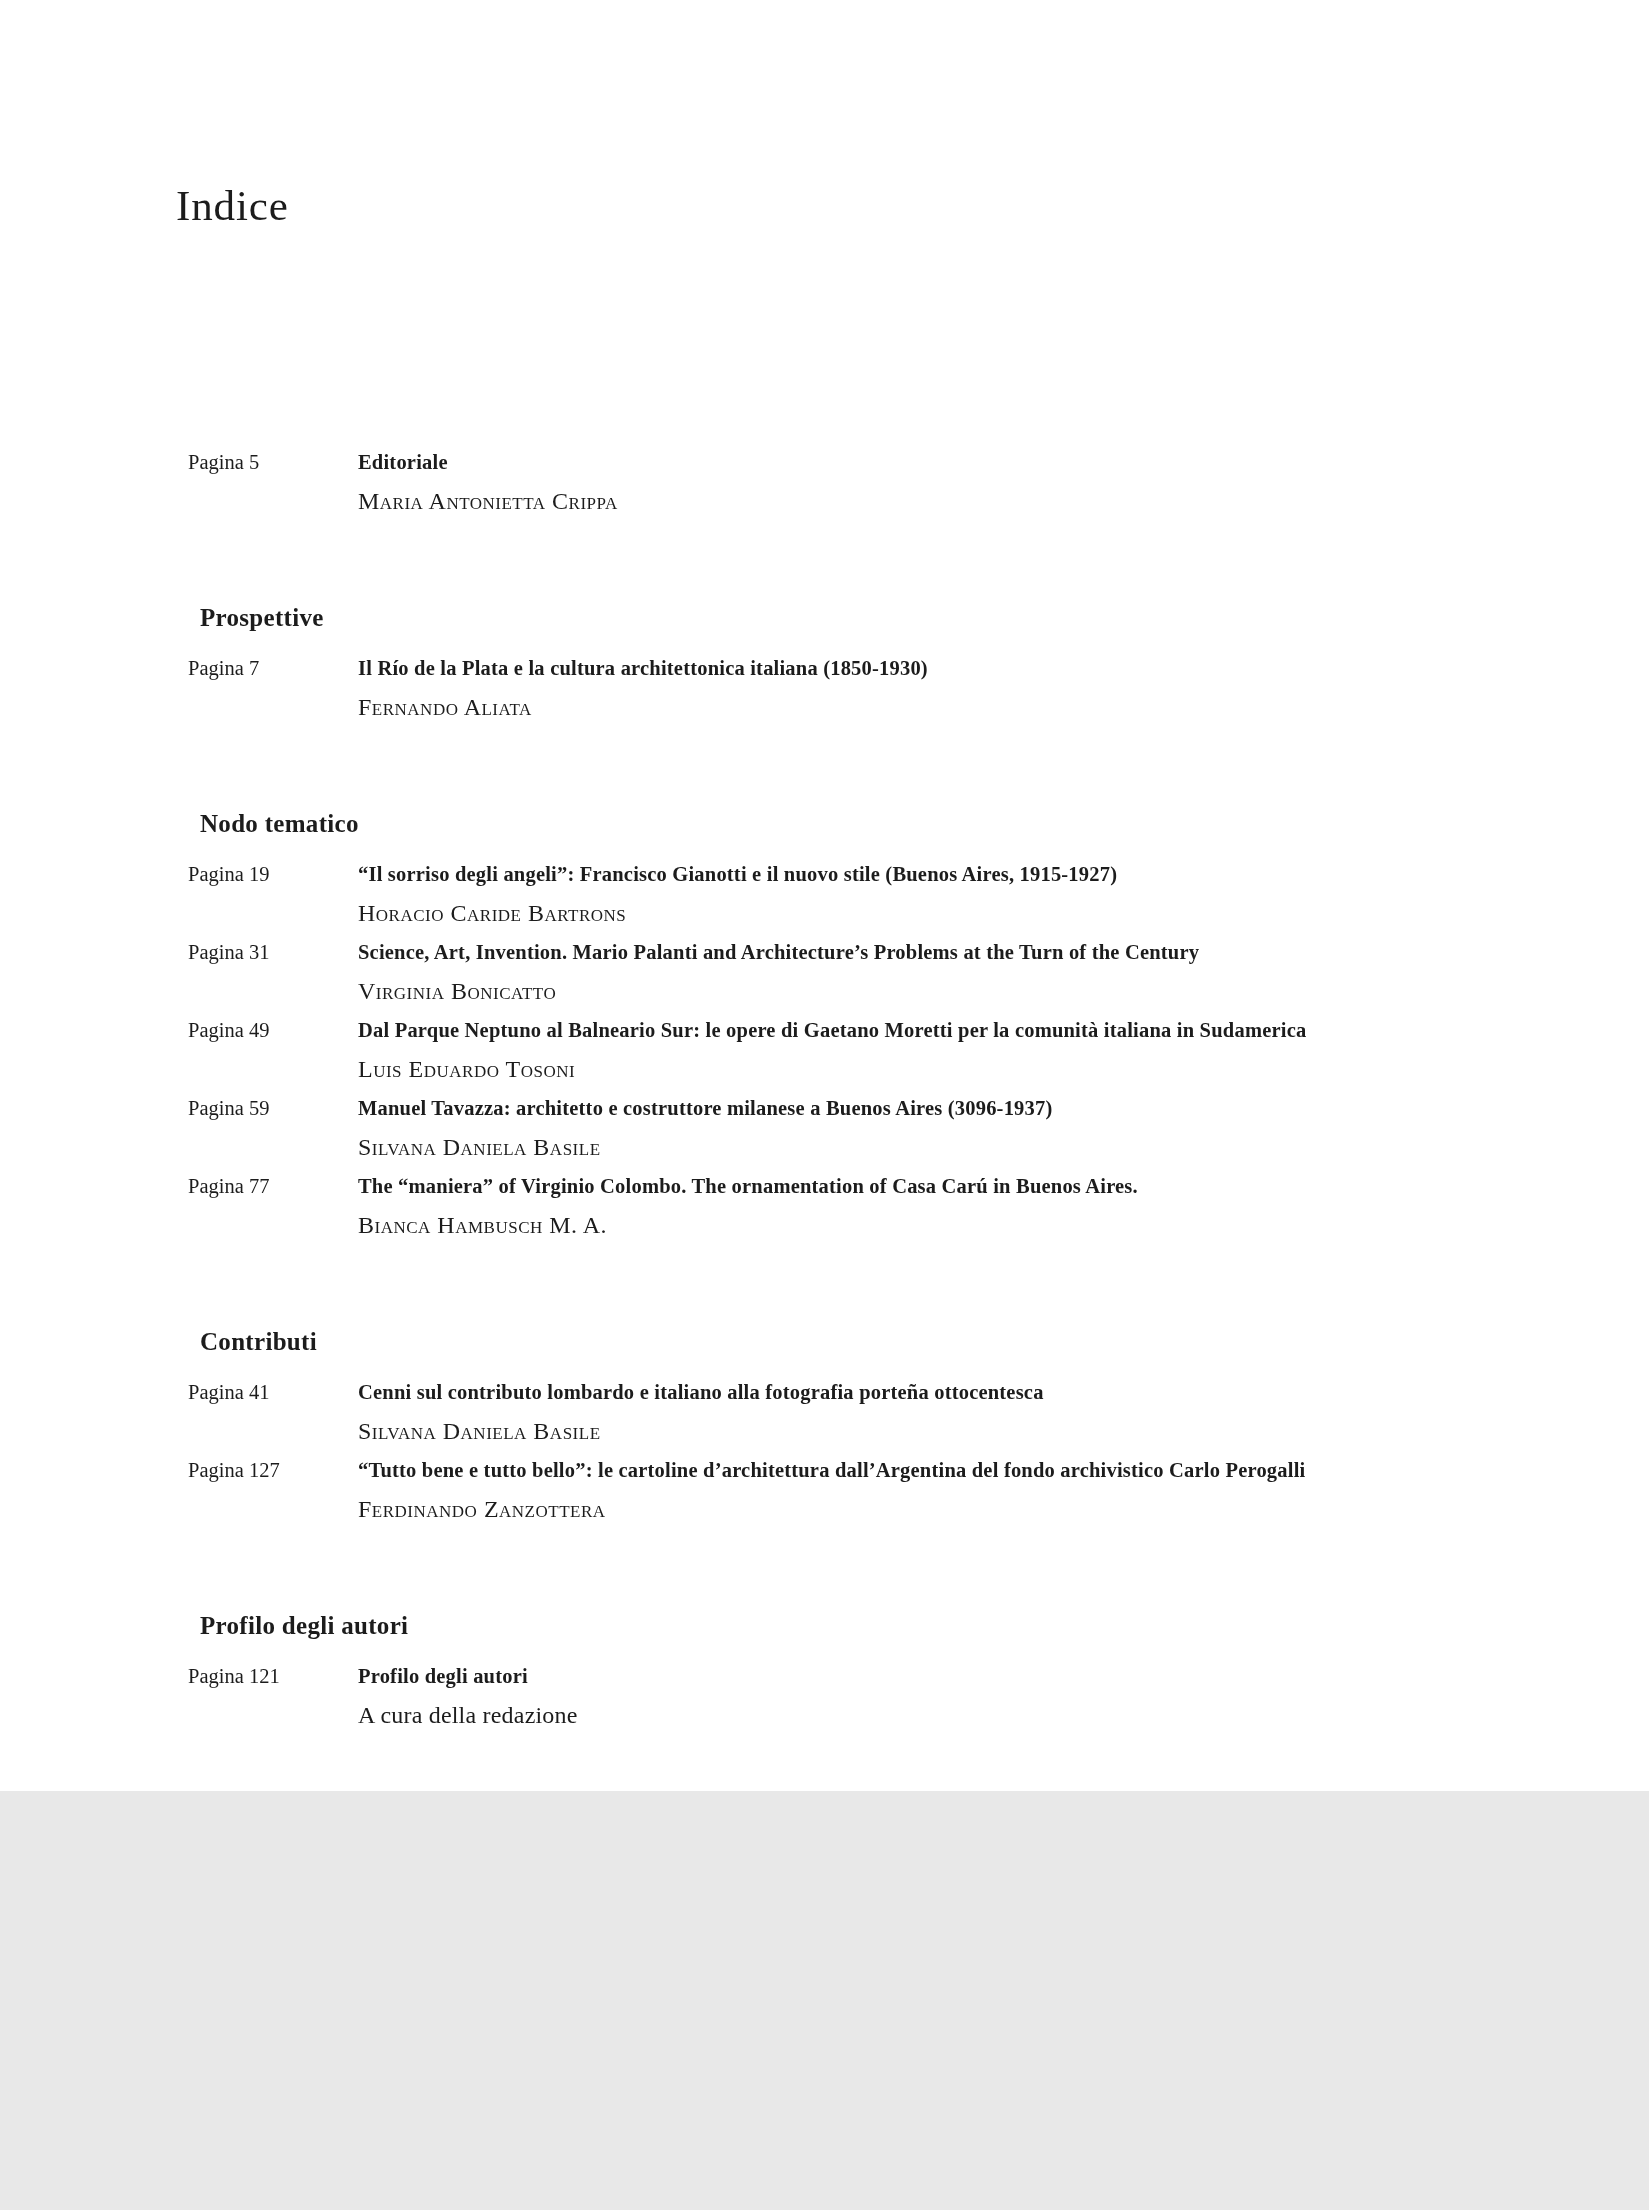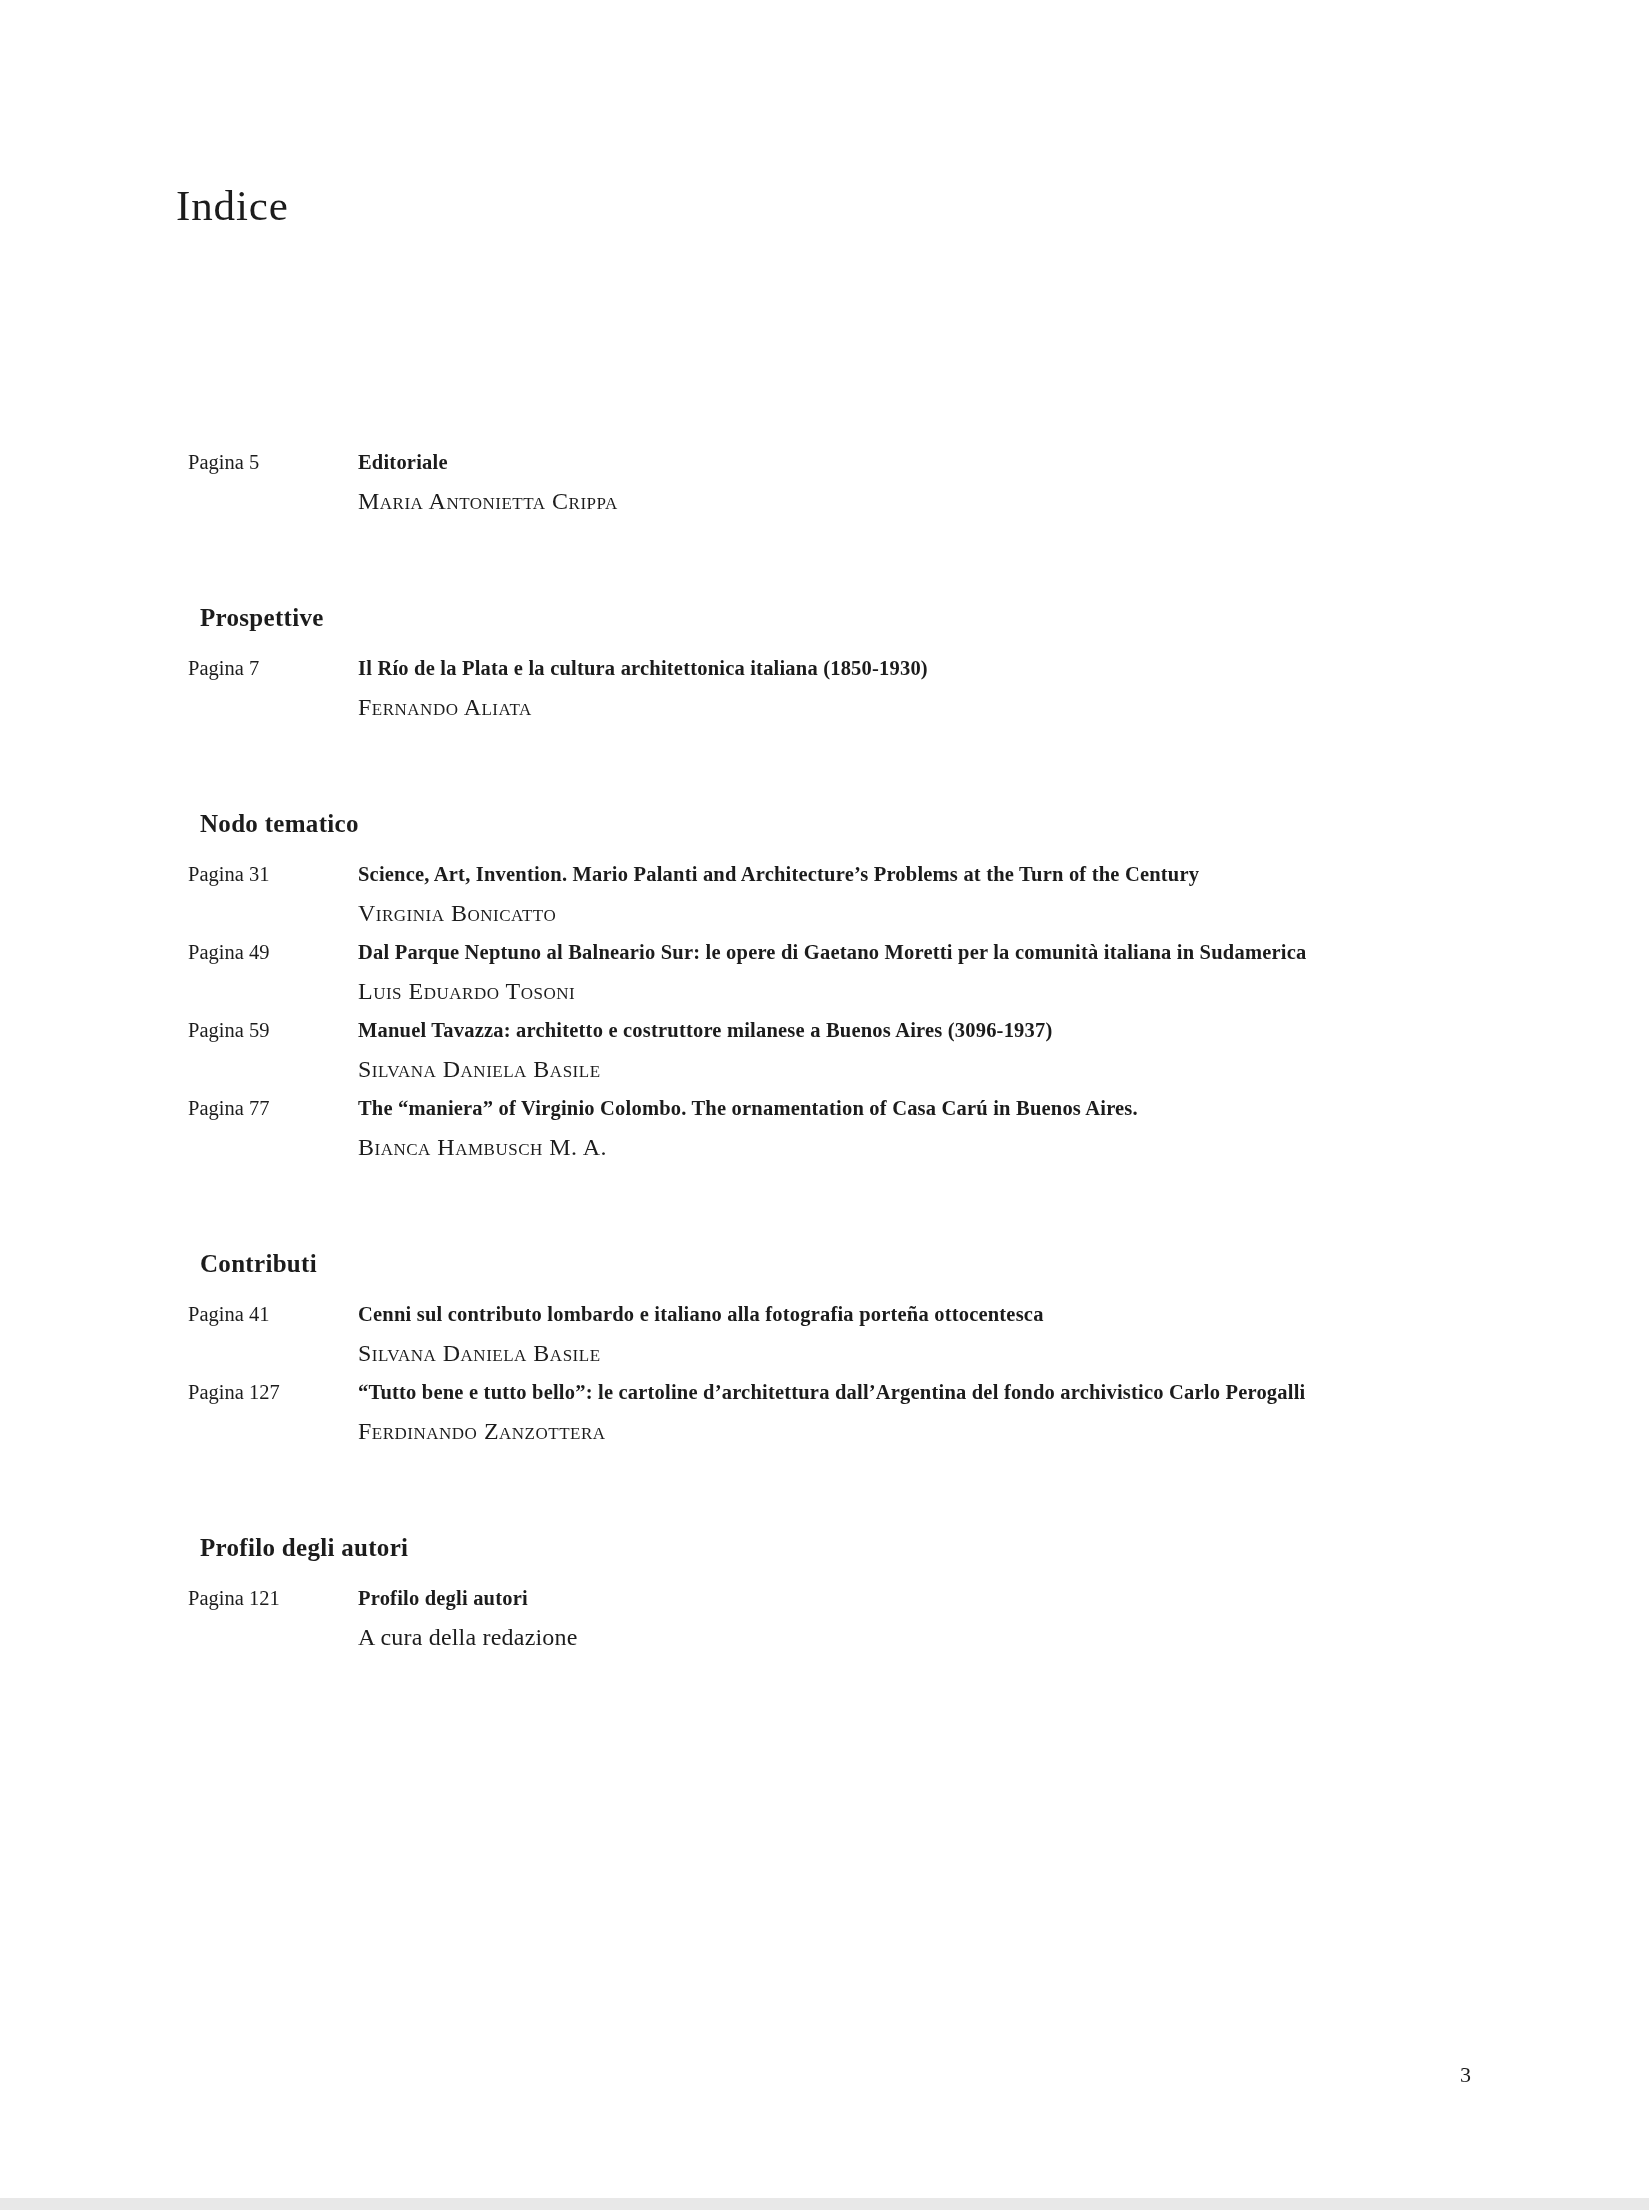--- a/index.html
+++ b/index.html
@@ -3,21 +3,21 @@
 <meta charset="utf-8">
 <style>
   html, body {
     margin: 0;
     padding: 0;
     background: #e8e8e8;
   }
   .page {
     position: relative;
     width: 1649px;
-    height: 2198px;
+    height: 1791px;
     margin: 0 auto;
     background: #ffffff;
     font-family: "Liberation Serif", serif;
     color: #1c1c1c;
     overflow: hidden;
   }
   .doc-title {
     position: absolute;
     left: 176px;
     top: 180px;
@@ -106,20 +106,27 @@
           <div class="col-page">Pagina 7</div>
           <div class="col-main">
             <div class="entry-title">Il Río de la Plata e la cultura architettonica italiana (1850-1930)</div>
             <div class="entry-author">Fernando Aliata</div>
           </div>
         </div>
       </section>
       <section class="toc-section">
         <h2 class="toc-heading">Nodo tematico</h2>
         <div class="toc-entry">
+          <div class="col-page">Pagina 19</div>
+          <div class="col-main">
+            <div class="entry-title">“Il sorriso degli angeli”: Francisco Gianotti e il nuovo stile (Buenos Aires, 1915-1927)</div>
+            <div class="entry-author">Horacio Caride Bartrons</div>
+          </div>
+        </div>
+        <div class="toc-entry">
           <div class="col-page">Pagina 31</div>
           <div class="col-main">
             <div class="entry-title">Science, Art, Invention. Mario Palanti and Architecture’s Problems at the Turn of the Century</div>
             <div class="entry-author">Virginia Bonicatto</div>
           </div>
         </div>
         <div class="toc-entry">
           <div class="col-page">Pagina 49</div>
           <div class="col-main">
             <div class="entry-title">Dal Parque Neptuno al Balneario Sur: le opere di Gaetano Moretti per la comunità italiana in Sudamerica</div>

